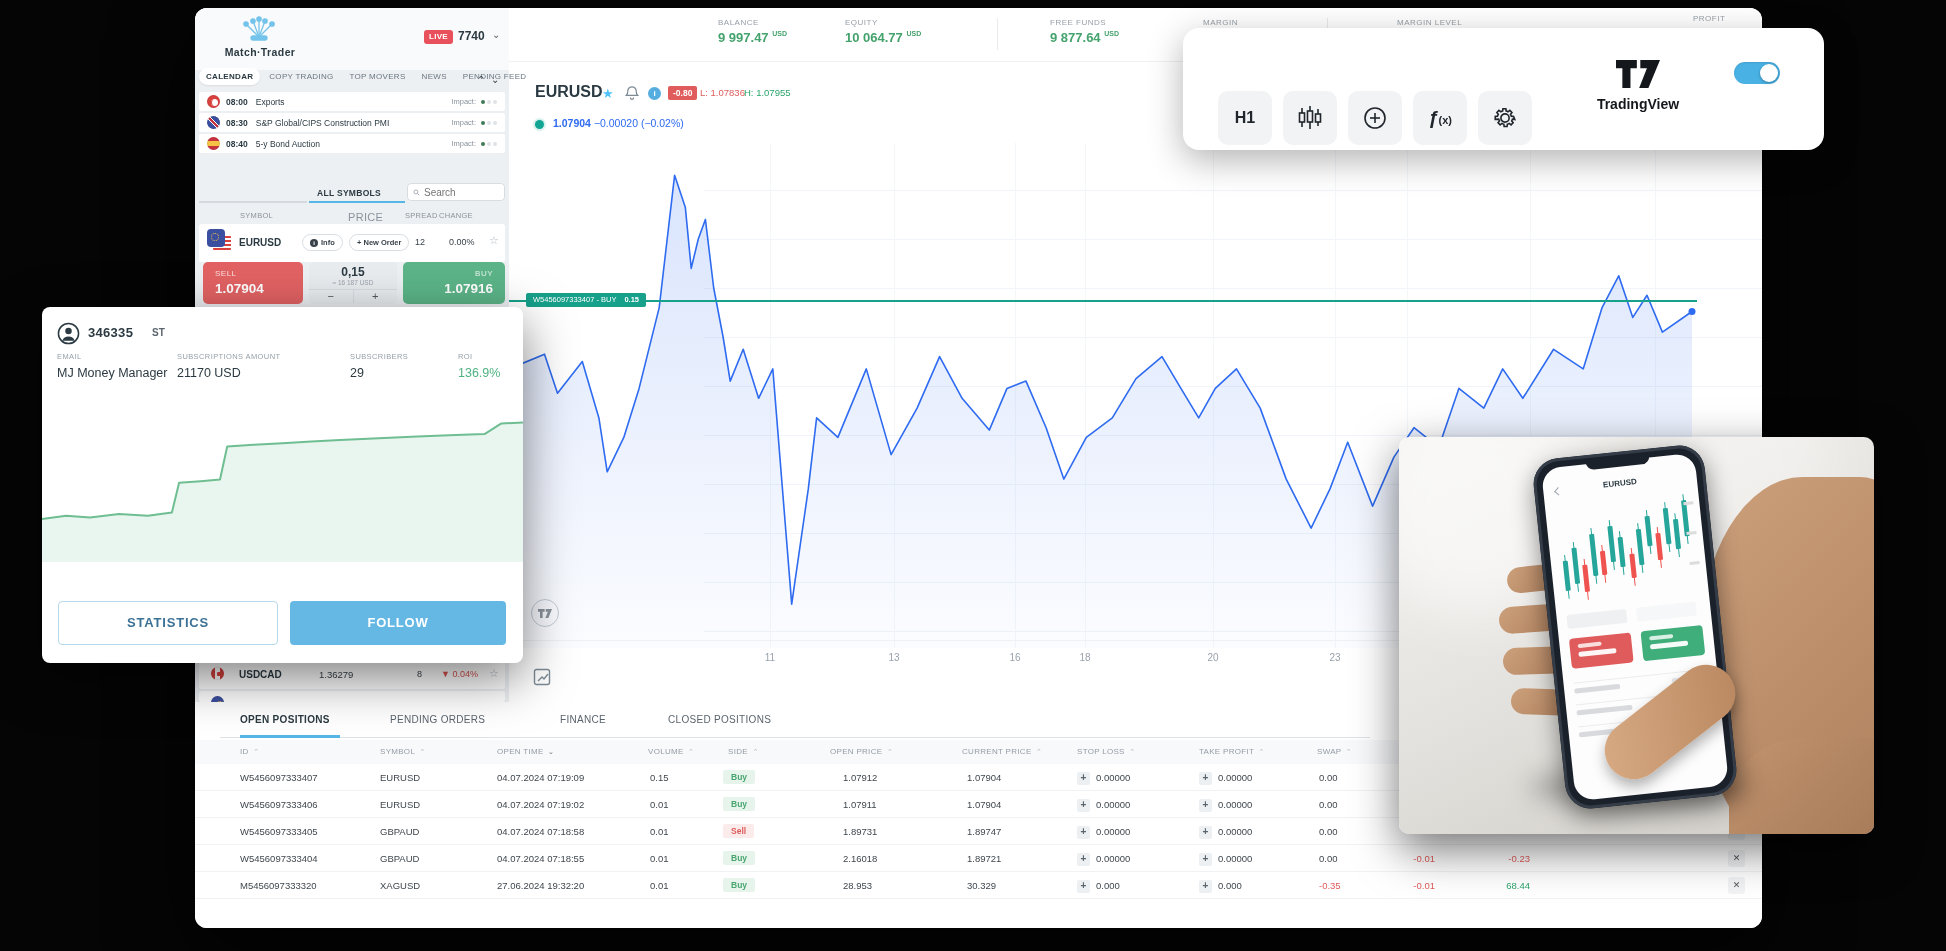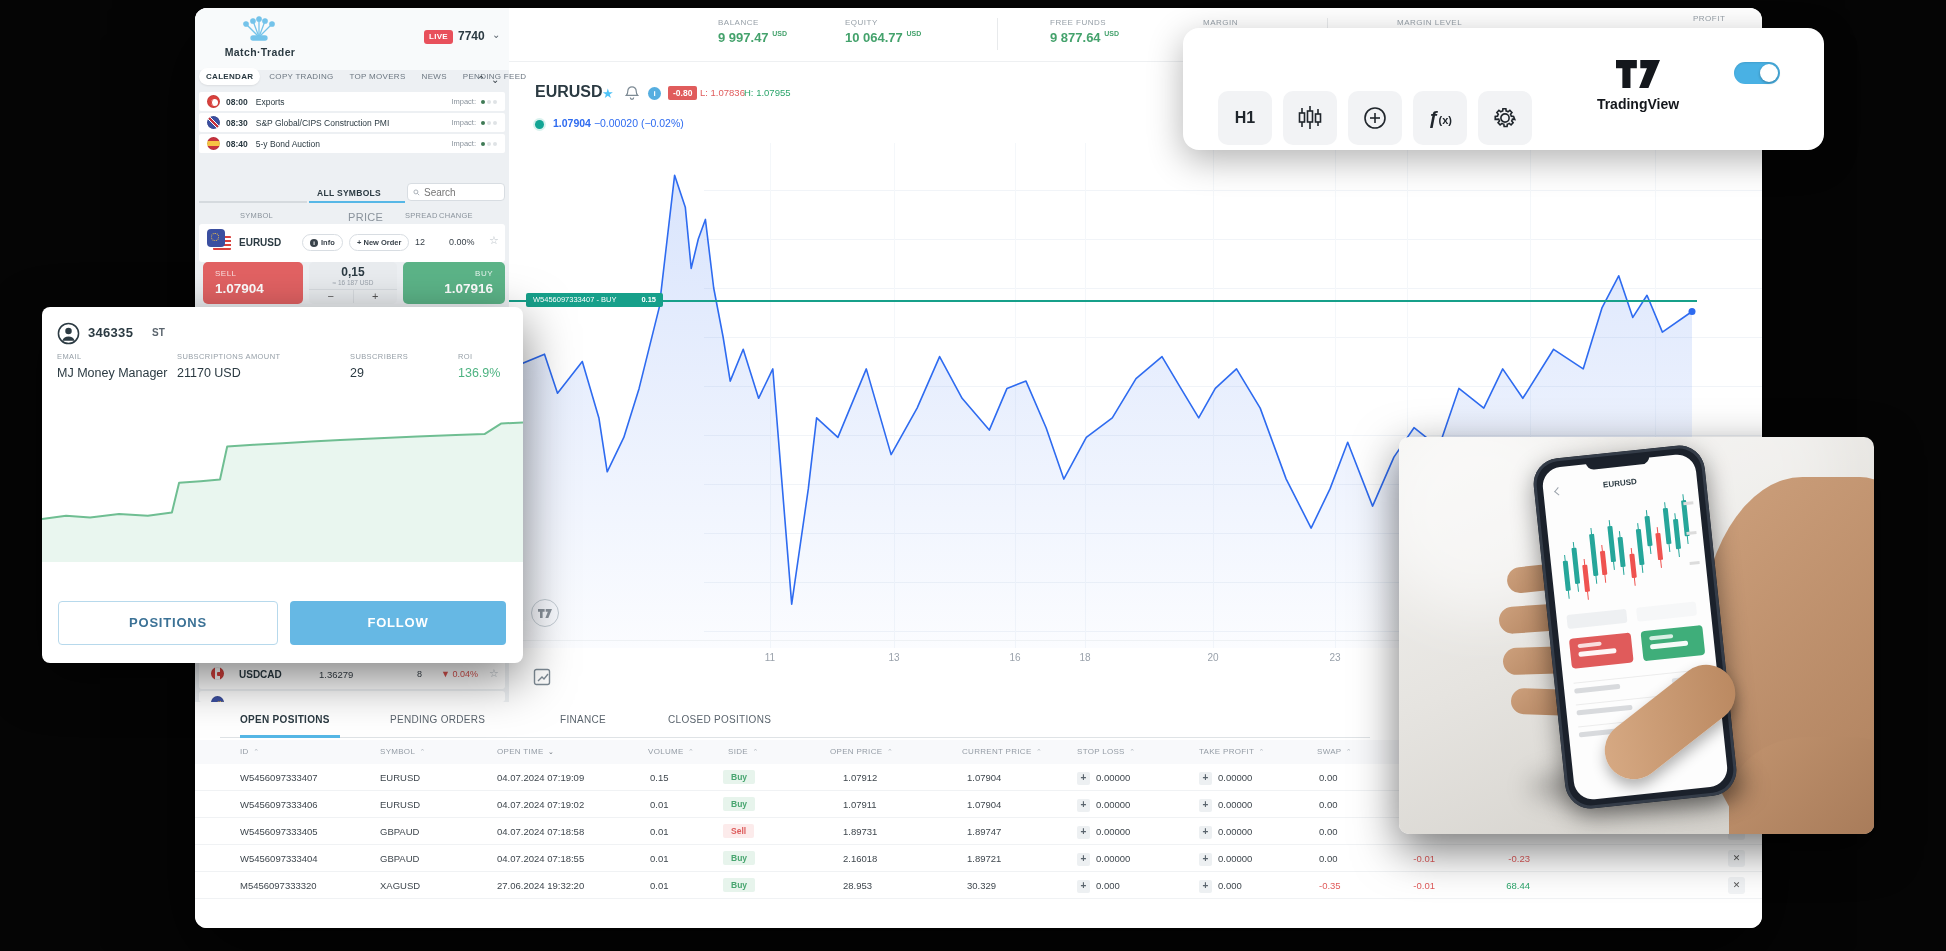--- a/index.html
+++ b/index.html
@@ -251,21 +251,21 @@
           <linearGradient id="ag" x1="0" y1="0" x2="0" y2="1">
             <stop offset="0" stop-color="#2e6bf0" stop-opacity="0.18"></stop>
             <stop offset="1" stop-color="#2e6bf0" stop-opacity="0.02"></stop>
           </linearGradient>
         </defs>
         <path d="M0.0,233.9 L35.5,219.2 L48.5,258.3 L73.3,226.5 L89.9,282.9 L98.2,336.8 L114.8,302.4 L130.1,253.4 L150.2,172.6 L165.6,40.3 L176.3,72.2 L182.2,133.4 L189.3,104.0 L196.4,84.4 L204.7,153.0 L214.1,202.0 L221.2,246.1 L234.2,214.3 L249.6,263.3 L263.8,233.9 L282.7,469.1 L299.3,353.9 L307.6,282.9 L328.9,302.4 L357.3,233.9 L382.1,319.6 L408.1,273.1 L430.6,221.6 L453.1,263.3 L480.3,295.1 L498.0,253.4 L517.0,246.1 L537.1,292.7 L554.8,344.1 L577.3,302.4 L603.3,282.9 L627.0,243.7 L653.0,221.6 L671.9,253.4 L689.7,282.9 L706.3,253.4 L727.5,233.9 L751.2,273.1 L777.2,344.1 L802.1,393.1 L821.0,353.9 L838.7,307.3 L863.6,371.1 L884.9,322.1 L905.0,292.7 L929.8,312.3 L949.9,253.4 L974.8,273.1 L993.7,233.9 L1013.8,263.3 L1044.6,214.3 L1074.2,233.9 L1093.1,172.6 L1109.7,140.8 L1123.8,182.4 L1138.0,160.3 L1153.4,197.1 L1183.0,176.5 L1183.0,513 L0,513 Z" fill="url(#ag)"></path>
         <path d="M0.0,233.9 L35.5,219.2 L48.5,258.3 L73.3,226.5 L89.9,282.9 L98.2,336.8 L114.8,302.4 L130.1,253.4 L150.2,172.6 L165.6,40.3 L176.3,72.2 L182.2,133.4 L189.3,104.0 L196.4,84.4 L204.7,153.0 L214.1,202.0 L221.2,246.1 L234.2,214.3 L249.6,263.3 L263.8,233.9 L282.7,469.1 L299.3,353.9 L307.6,282.9 L328.9,302.4 L357.3,233.9 L382.1,319.6 L408.1,273.1 L430.6,221.6 L453.1,263.3 L480.3,295.1 L498.0,253.4 L517.0,246.1 L537.1,292.7 L554.8,344.1 L577.3,302.4 L603.3,282.9 L627.0,243.7 L653.0,221.6 L671.9,253.4 L689.7,282.9 L706.3,253.4 L727.5,233.9 L751.2,273.1 L777.2,344.1 L802.1,393.1 L821.0,353.9 L838.7,307.3 L863.6,371.1 L884.9,322.1 L905.0,292.7 L929.8,312.3 L949.9,253.4 L974.8,273.1 L993.7,233.9 L1013.8,263.3 L1044.6,214.3 L1074.2,233.9 L1093.1,172.6 L1109.7,140.8 L1123.8,182.4 L1138.0,160.3 L1153.4,197.1 L1183.0,176.5" fill="none" stroke="#2e6bf0" stroke-width="1.6" stroke-linejoin="round"></path>
         <circle cx="1183.0" cy="176.5" r="3.5" fill="#2e6bf0"></circle>
       </svg>
     <div class="abs" style="left:314px;top:292px;width:1188px;height:1.5px;background:#17a08a;"></div>
-    <div class="abs" style="left:331px;top:285px;height:14px;background:#17a08a;border-radius:2px;color:#fff;font-size:7.5px;line-height:14px;padding:0 7px;display:flex;gap:25px;">
+    <div class="abs" style="left:331px;top:285px;height:14px;background:#17a08a;border-radius:2px;color:#fff;font-size:7.5px;line-height:14px;padding:0 7px;display:flex;gap:8px;">
       <span>W5456097333407 - BUY</span>
         <span style="font-weight:bold;">0.15</span>
     </div>
     <div id="price-tags"></div>
     <div id="axis-labels">
         <div class="xlabel" style="left: 575px; top: 644px;">11</div>
         <div class="xlabel" style="left: 699px; top: 644px;">13</div>
         <div class="xlabel" style="left: 820px; top: 644px;">16</div>
         <div class="xlabel" style="left: 890px; top: 644px;">18</div>
         <div class="xlabel" style="left: 1018px; top: 644px;">20</div>
@@ -445,21 +445,21 @@
         </div>
         <div class="abs" style="left: 416px; top: 45px;">
           <div style="font-size: 7.5px; color: rgb(151, 160, 168); letter-spacing: 0.4px;">ROI</div>
           <div style="font-size: 12.5px; margin-top: 5px; color: rgb(77, 179, 129);">136.9%</div>
         </div>
       </div>
     <svg id="roi-svg" class="abs" style="left:0;top:90px;" width="481" height="165">
         <path d="M0.0,122.1 L24.1,118.8 L48.1,120.5 L77.0,117.1 L105.8,118.8 L129.9,115.5 L137.1,85.8 L158.7,84.2 L178.0,82.5 L185.2,49.5 L211.6,47.8 L240.5,46.2 L269.4,44.6 L298.2,42.9 L336.7,41.3 L375.2,39.6 L413.7,38.0 L442.5,37.1 L459.4,26.4 L481.0,25.6 L481,165 L0,165 Z" fill="#e9f6ef"></path>
         <path d="M0.0,122.1 L24.1,118.8 L48.1,120.5 L77.0,117.1 L105.8,118.8 L129.9,115.5 L137.1,85.8 L158.7,84.2 L178.0,82.5 L185.2,49.5 L211.6,47.8 L240.5,46.2 L269.4,44.6 L298.2,42.9 L336.7,41.3 L375.2,39.6 L413.7,38.0 L442.5,37.1 L459.4,26.4 L481.0,25.6" fill="none" stroke="#6fbe92" stroke-width="2" stroke-linejoin="round"></path>
       </svg>
-    <div class="abs" style="left:16px;top:294px;width:220px;height:44px;background:#fff;border:1.5px solid #b7d9ec;border-radius:4px;color:#3c7296;font-size:13px;font-weight:bold;letter-spacing:.8px;text-align:center;line-height:42px;cursor:pointer;">POSITIONS</div>
+    <div class="abs" style="left:16px;top:294px;width:220px;height:44px;background:#fff;border:1.5px solid #b7d9ec;border-radius:4px;color:#3c7296;font-size:13px;font-weight:bold;letter-spacing:.8px;text-align:center;line-height:42px;cursor:pointer;">STATISTICS</div>
     <div class="abs" style="left:248px;top:294px;width:216px;height:44px;background:#66b8e4;border-radius:4px;color:#fff;font-size:13px;font-weight:bold;letter-spacing:.8px;text-align:center;line-height:44px;cursor:pointer;">FOLLOW</div>
   </div>
 
   <div class="abs" style="left:1399px;top:437px;width:475px;height:397px;border-radius:10px;overflow:hidden;background:linear-gradient(155deg,#f4f3f1 0%,#e6e4e0 45%,#cfccc6 100%);box-shadow:0 15px 45px rgba(0,0,0,.55);">
     <div class="abs" style="left:-30px;top:-40px;width:220px;height:220px;border-radius:50%;background:rgba(255,255,255,.55);filter:blur(30px);"></div>
     <div class="abs" style="left:260px;top:-60px;width:180px;height:180px;border-radius:50%;background:rgba(255,255,255,.35);filter:blur(30px);"></div>
 
     <div class="skin" style="left:108px;top:128px;width:66px;height:26px;border-radius:13px;transform:rotate(-6deg);"></div>
     <div class="skin" style="left:100px;top:168px;width:74px;height:27px;border-radius:14px;transform:rotate(-4deg);"></div>
     <div class="skin" style="left:104px;top:210px;width:76px;height:27px;border-radius:14px;transform:rotate(-2deg);"></div>

